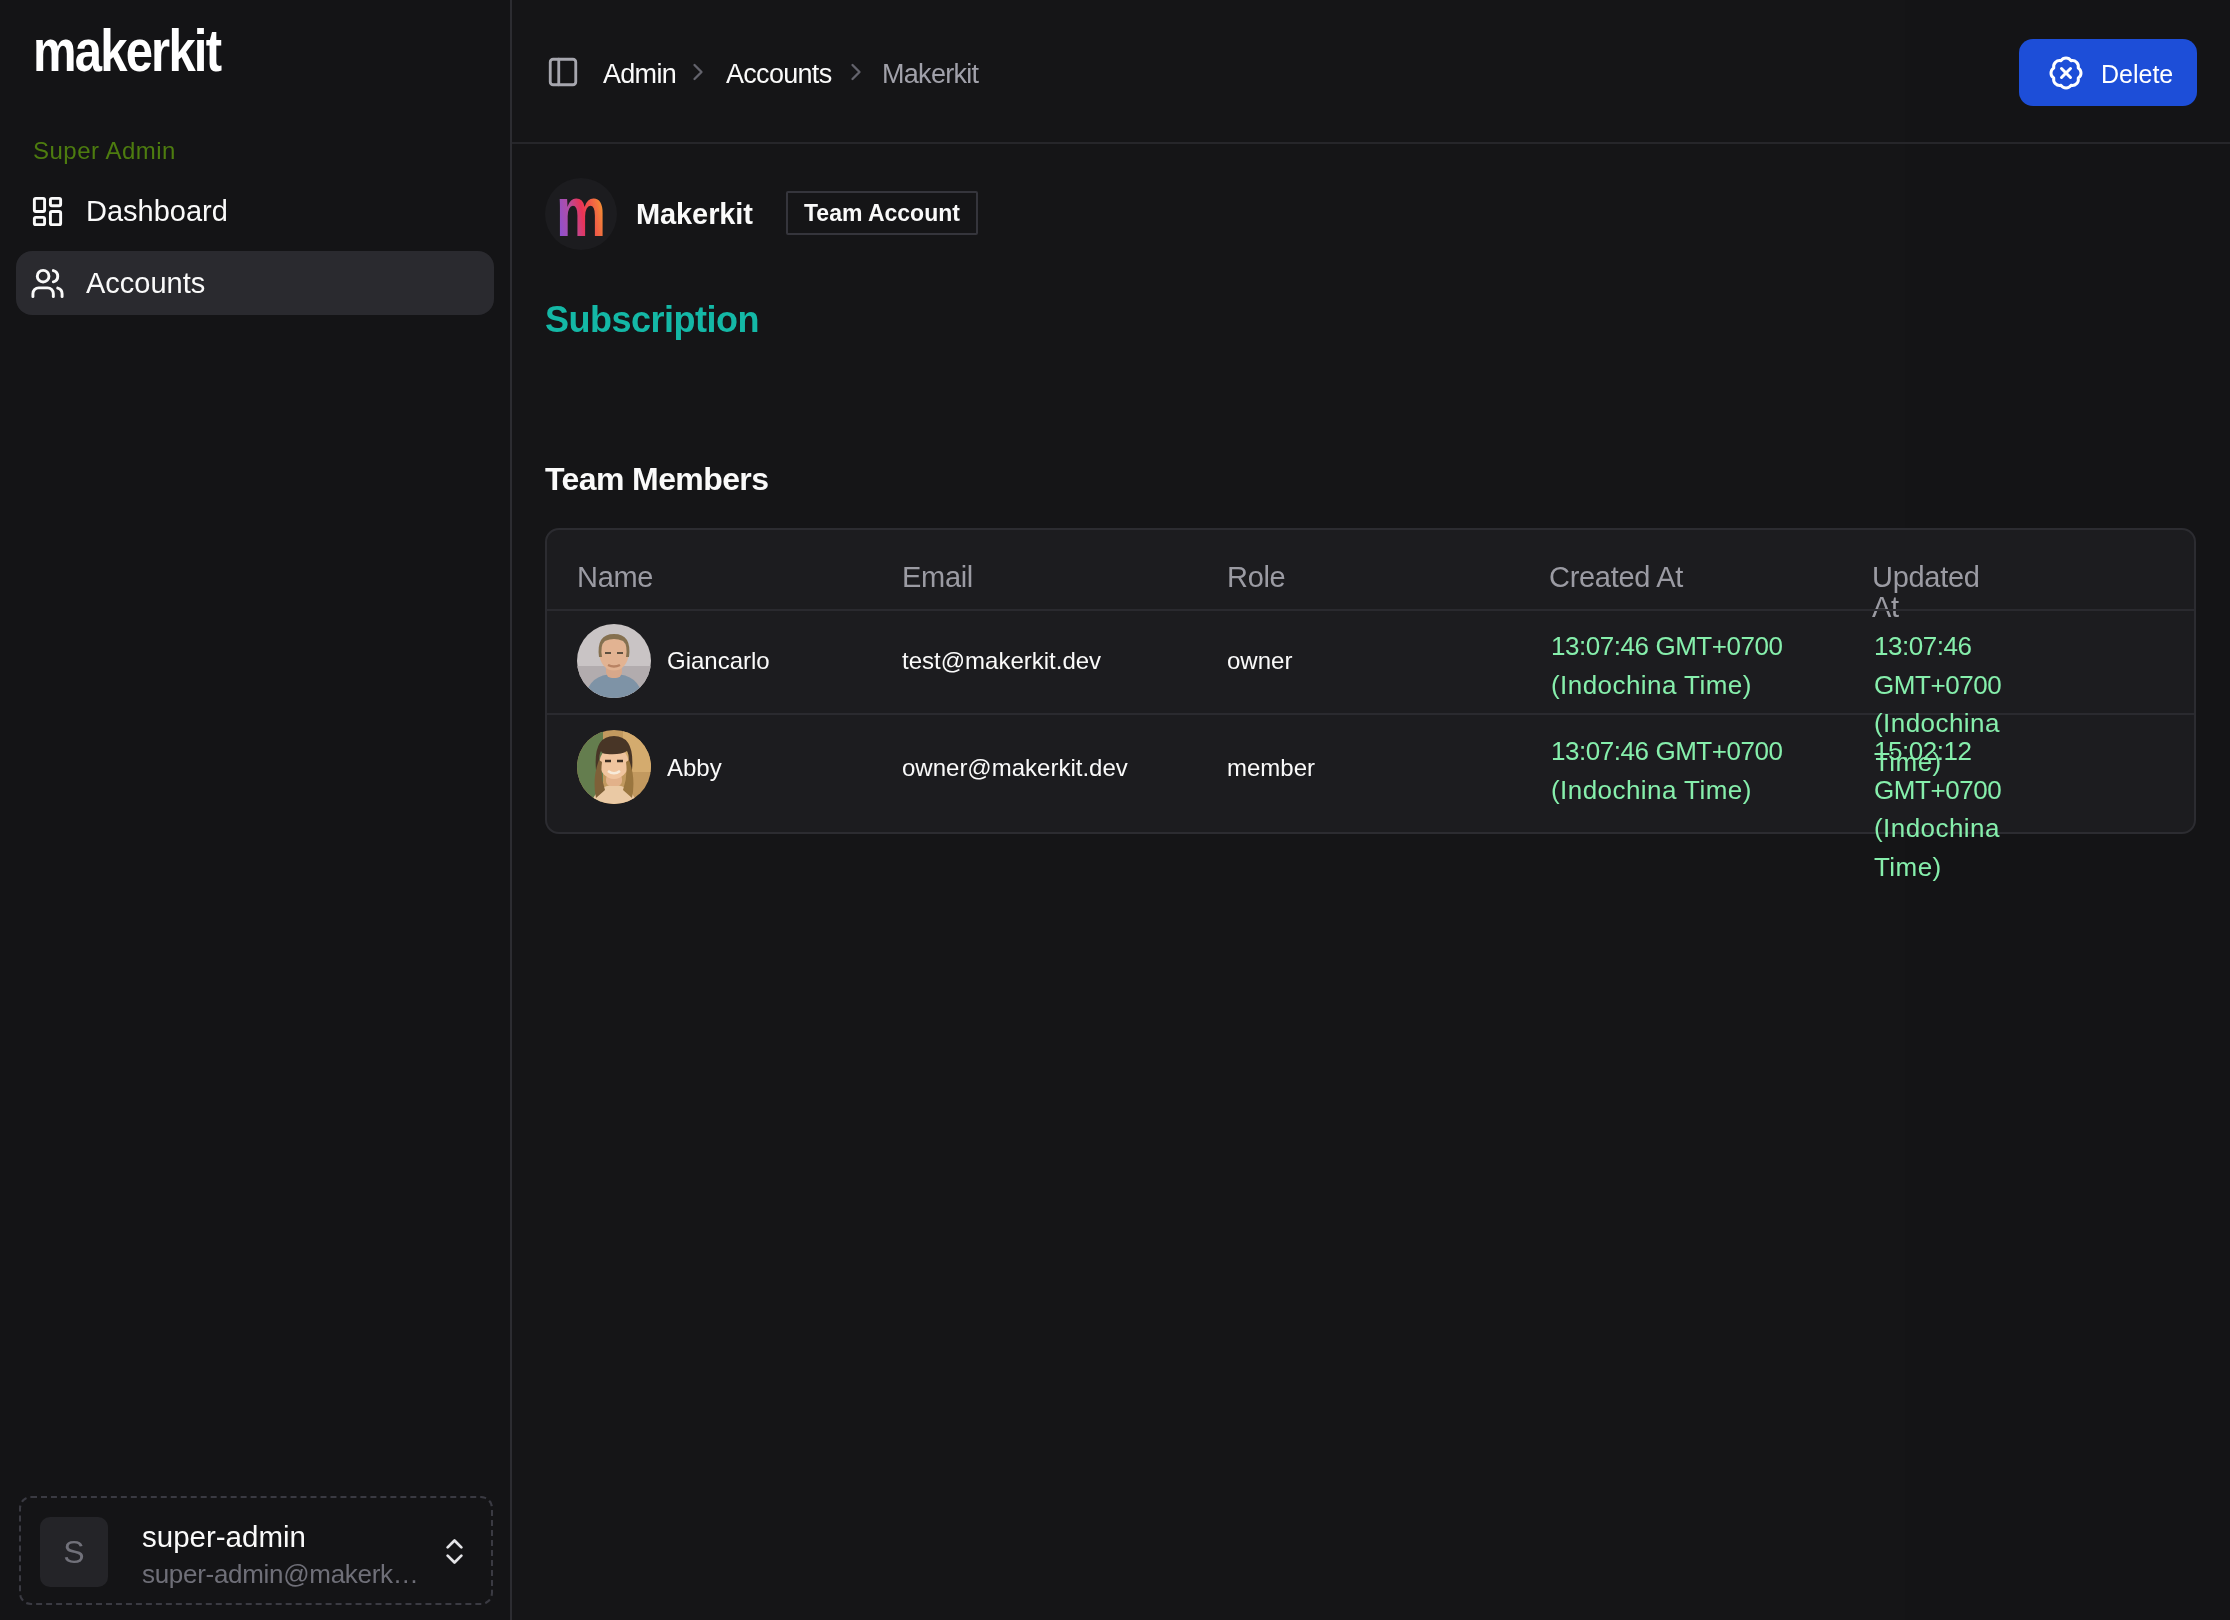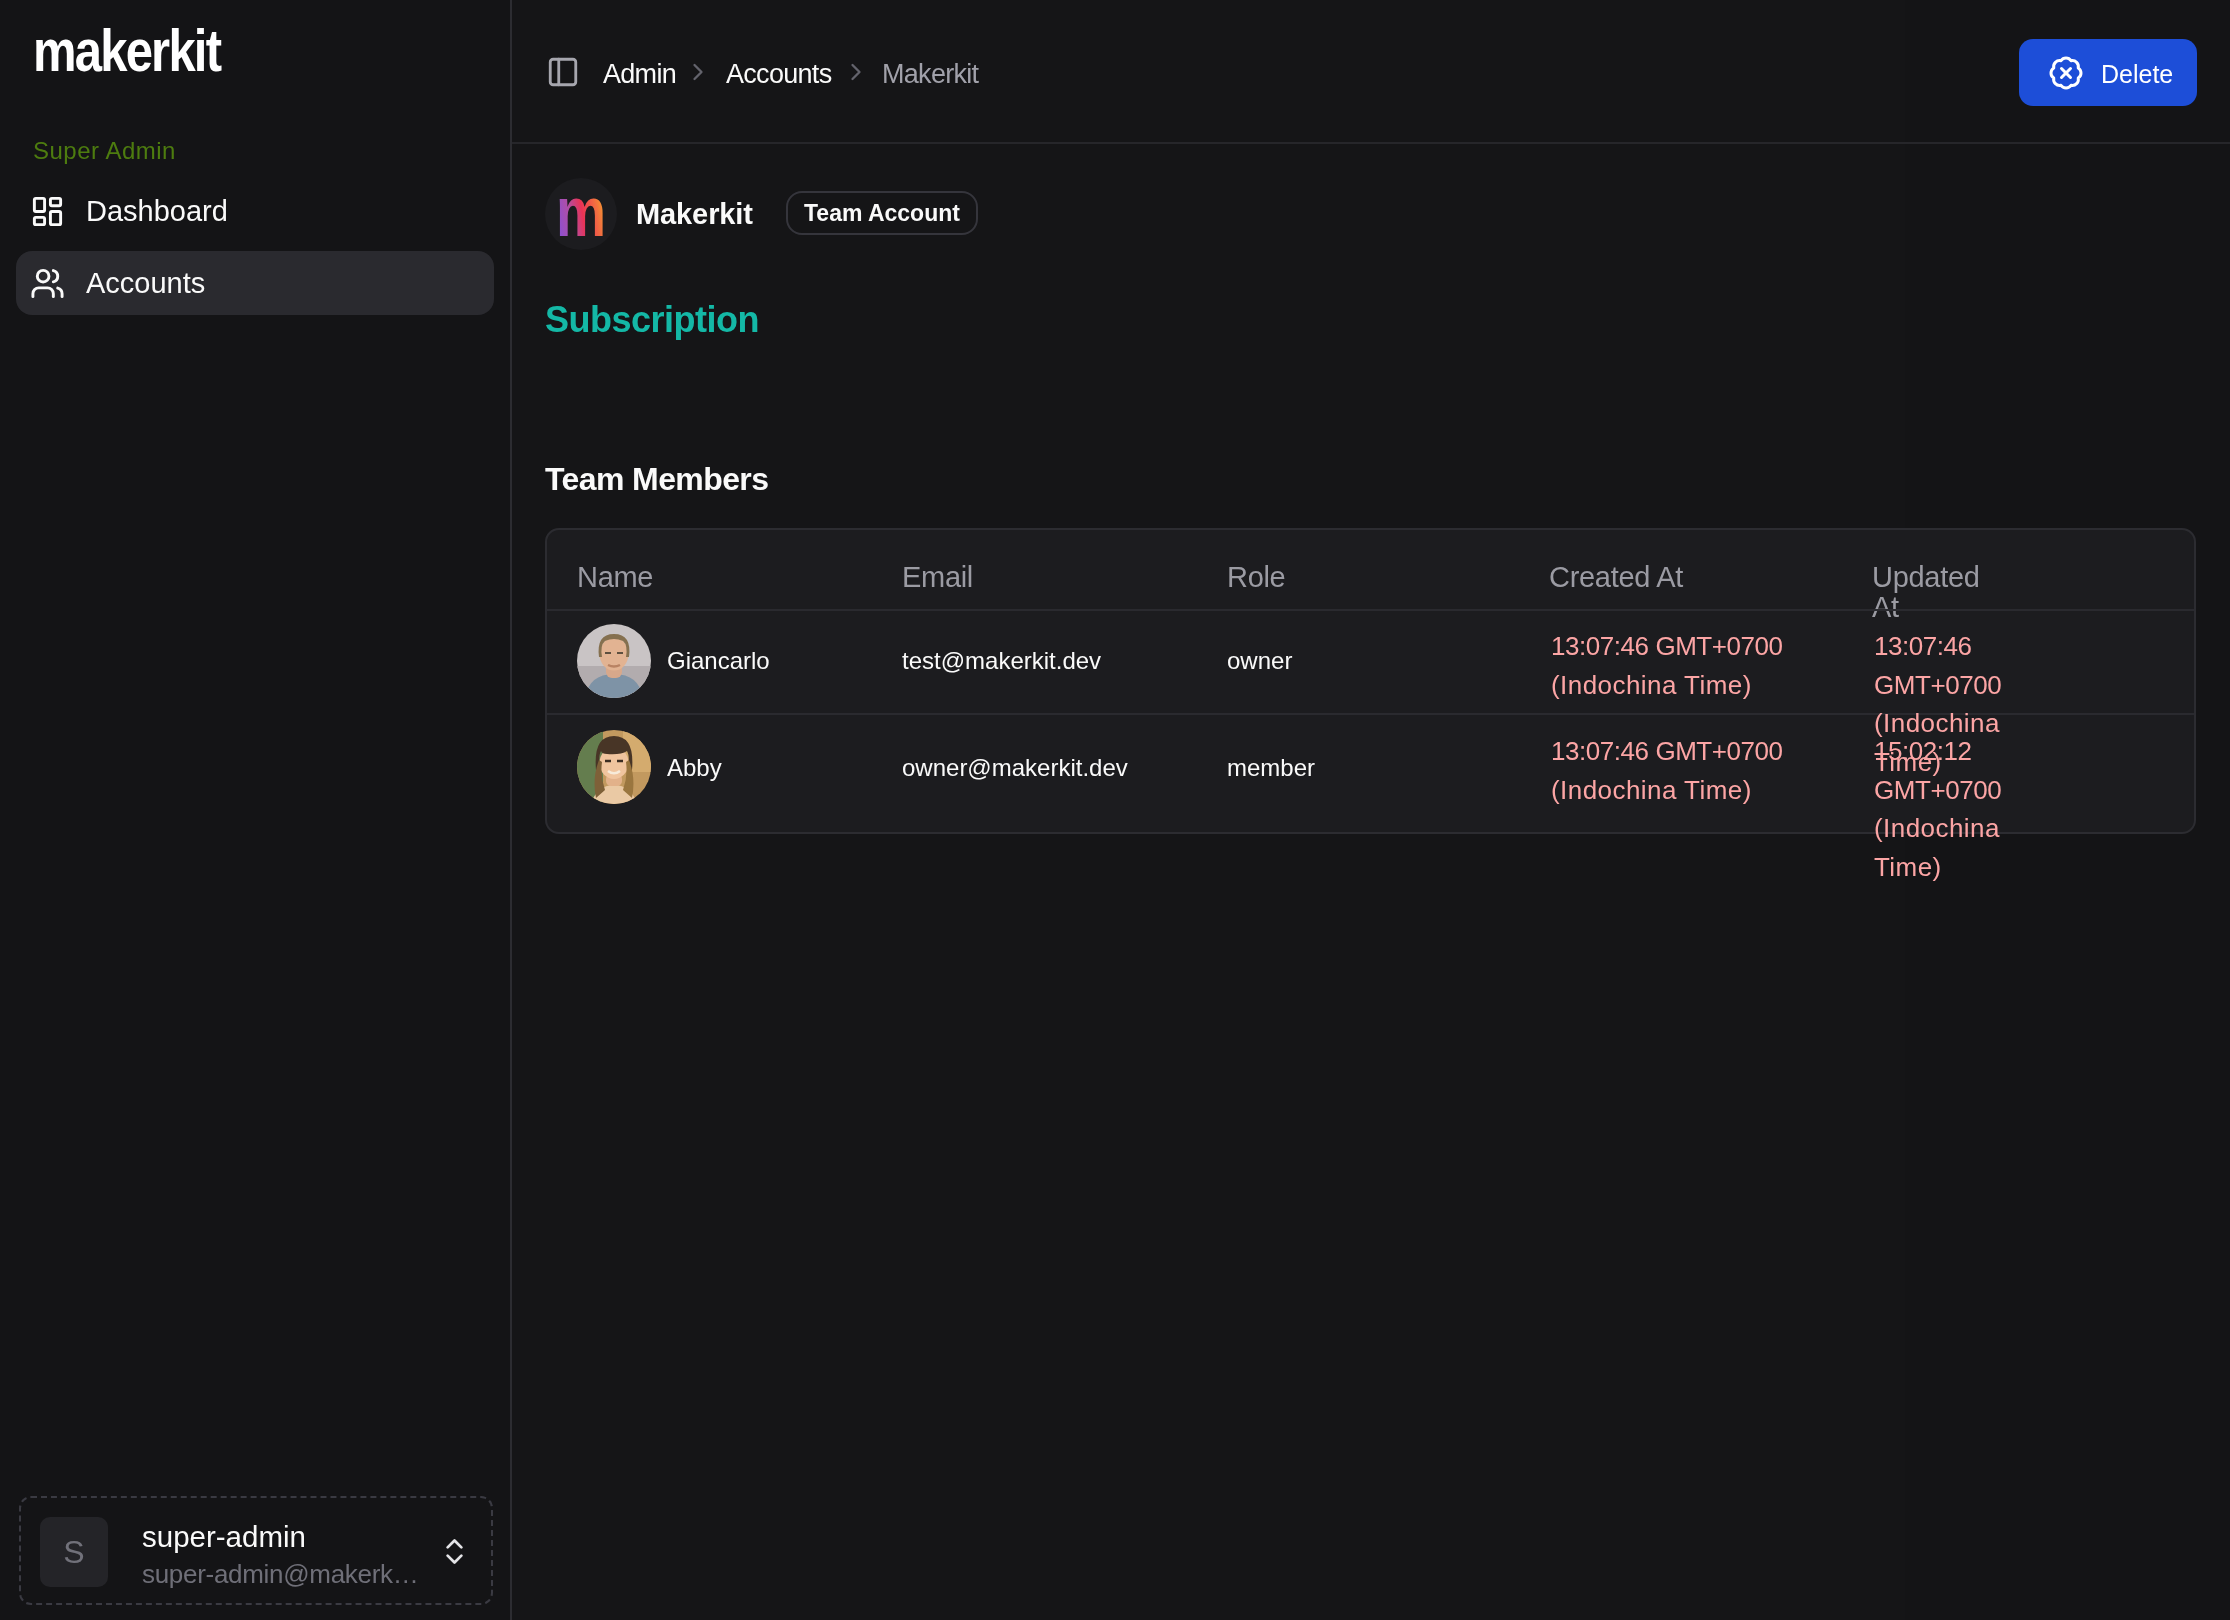--- a/index.html
+++ b/index.html
@@ -26,31 +26,31 @@
 #panelic { position:absolute; left:546px; top:55px; width:34px; height:34px; color:#a6a6ae; }
 .bc { position:absolute; top:60px; font-size:27px; line-height:28px; color:#fafafa; letter-spacing:-0.7px; }
 .bcsep { position:absolute; top:58px; width:28px; height:28px; color:#63636c; }
 #bc3 { color:#a1a1aa; }
 #delbtn { position:absolute; left:2019px; top:39px; width:178px; height:67px; border-radius:14px; background:#1d4ed8; }
 #delbtn svg { position:absolute; left:29px; top:16px; width:36px; height:36px; color:#fff; }
 #delbtn span { position:absolute; left:82px; top:22px; font-size:25px; line-height:26px; color:#ffffff; }
 
 #acavatar { position:absolute; left:545px; top:178px; width:72px; height:72px; }
 #actitle { position:absolute; left:636px; top:199px; font-size:29px; font-weight:bold; color:#fafafa; line-height:30px; letter-spacing:-0.1px; }
-#acbadge { position:absolute; left:786px; top:191px; height:44px; border:2px solid #35353c; border-radius:16px; padding:0 16px; font-size:23px; font-weight:bold; color:#fafafa; line-height:41px; }
+#acbadge { position:absolute; left:786px; top:191px; height:44px; border:2px solid #35353c; border-radius:2px; padding:0 16px; font-size:23px; font-weight:bold; color:#fafafa; line-height:41px; }
 
 #subh { position:absolute; left:545px; top:303px; font-size:36px; font-weight:bold; color:#14b8a6; line-height:34px; letter-spacing:-0.5px; }
 #subp { position:absolute; left:544px; top:359px; font-size:31px; color:#9b9ba3; line-height:33px; letter-spacing:-0.5px; }
 #tmh { position:absolute; left:545px; top:462px; font-size:32px; font-weight:bold; color:#fafafa; line-height:34px; letter-spacing:-0.6px; }
 
 #tcard { position:absolute; left:545px; top:528px; width:1651px; height:306px; background:#1c1c1f; border:2px solid #2c2c31; border-radius:14px; }
 .th { position:absolute; top:562px; font-size:29px; color:#9b9ba3; line-height:30px; letter-spacing:-0.3px; }
 .trdiv { position:absolute; left:547px; width:1647px; height:2px; background:#2a2a2f; }
 .td { position:absolute; font-size:24px; color:#fafafa; line-height:30px; }
-.ts { position:absolute; font-size:26px; color:#fca5a5; line-height:38.5px; letter-spacing:-0.45px; }
+.ts { position:absolute; font-size:26px; color:#86efac; line-height:38.5px; letter-spacing:-0.45px; }
 .ts .l2 { letter-spacing:0.45px; }
 .ravatar { position:absolute; width:74px; height:74px; }
 </style>
 </head>
 <body>
 <div id="stage">
 
   <div id="sidebar">
     <div id="logo">makerkit</div>
     <div id="superadmin">Super Admin</div>

